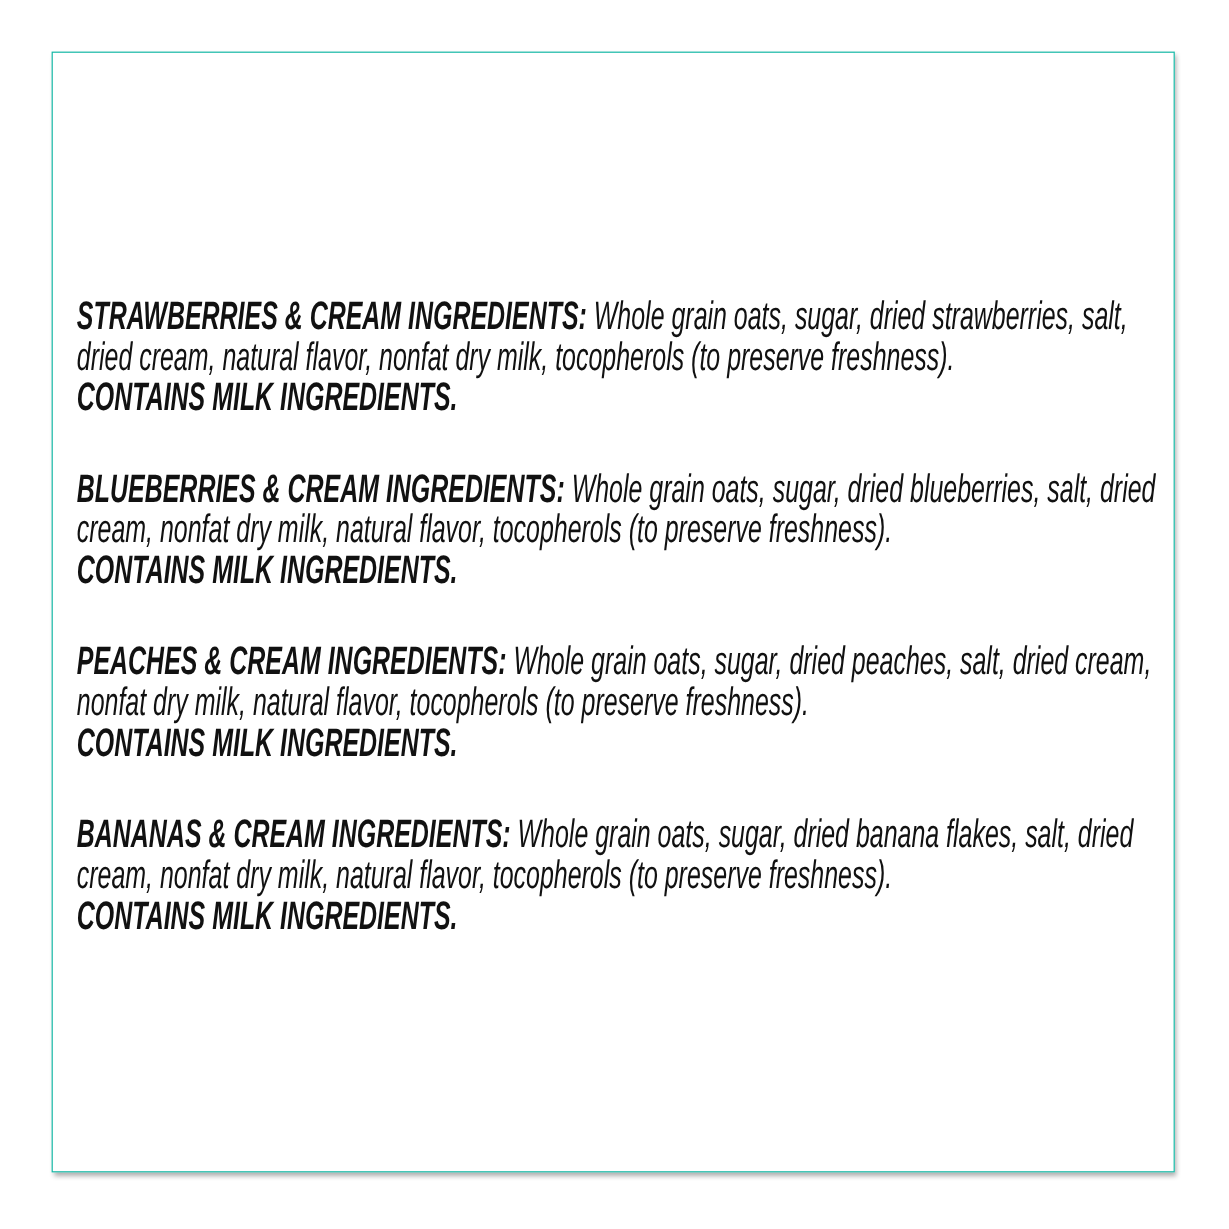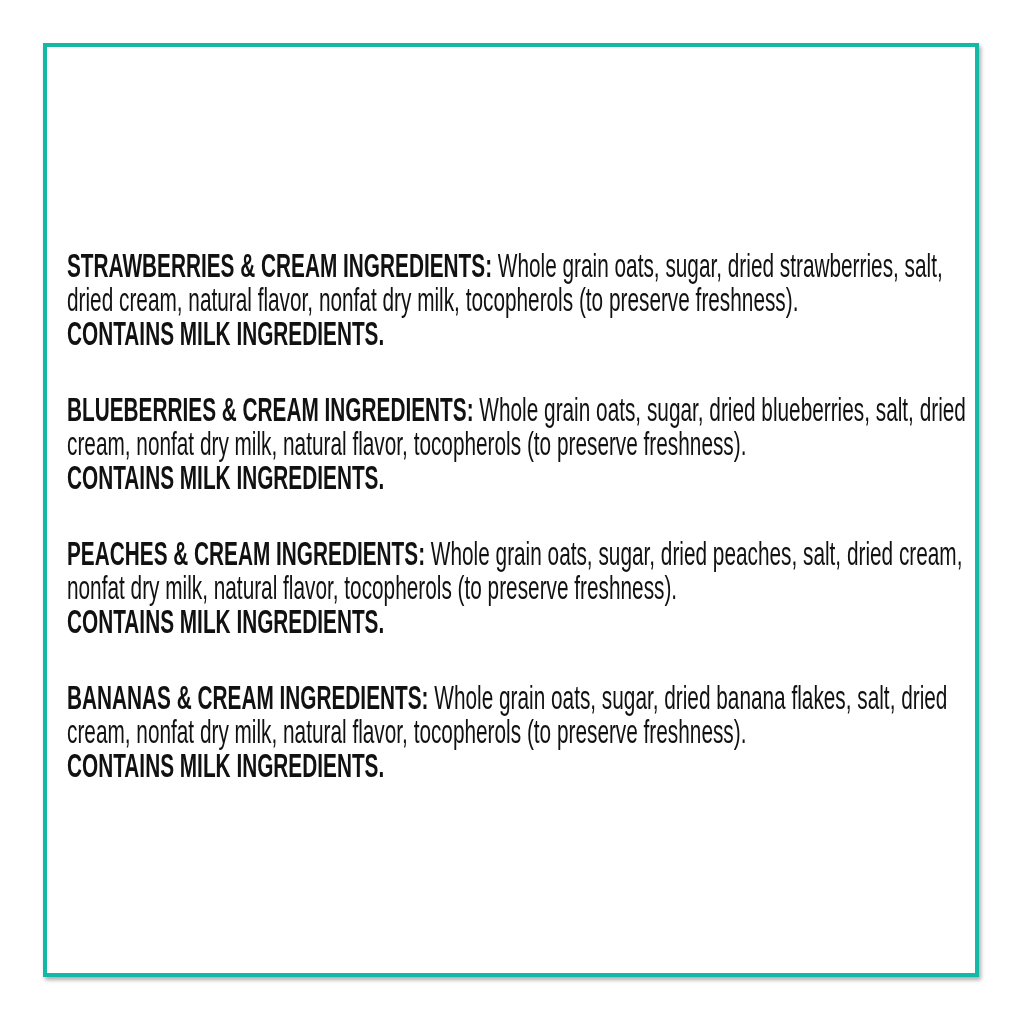--- a/index.html
+++ b/index.html
@@ -12,24 +12,25 @@
     font-family: "Liberation Sans", sans-serif;
   }
   .label-card {
     position: absolute;
     left: 43px;
     top: 43px;
     width: 936px;
     height: 934px;
     box-sizing: border-box;
     background: #ffffff;
-    border: 4px solid #14b8a6;
+    border: 1px solid #14b8a6;
     box-shadow: 2px 3px 4px rgba(0,0,0,0.32);
     padding: 202px 0 0 20px;
     overflow: hidden;
+    font-style: italic;
   }
   .label-text {
     width: 1448px;              
     transform: scaleX(0.63);
     transform-origin: 0 0;
     color: #111111;
     font-size: 33px;
     line-height: 34px;
     letter-spacing: 0;
   }

